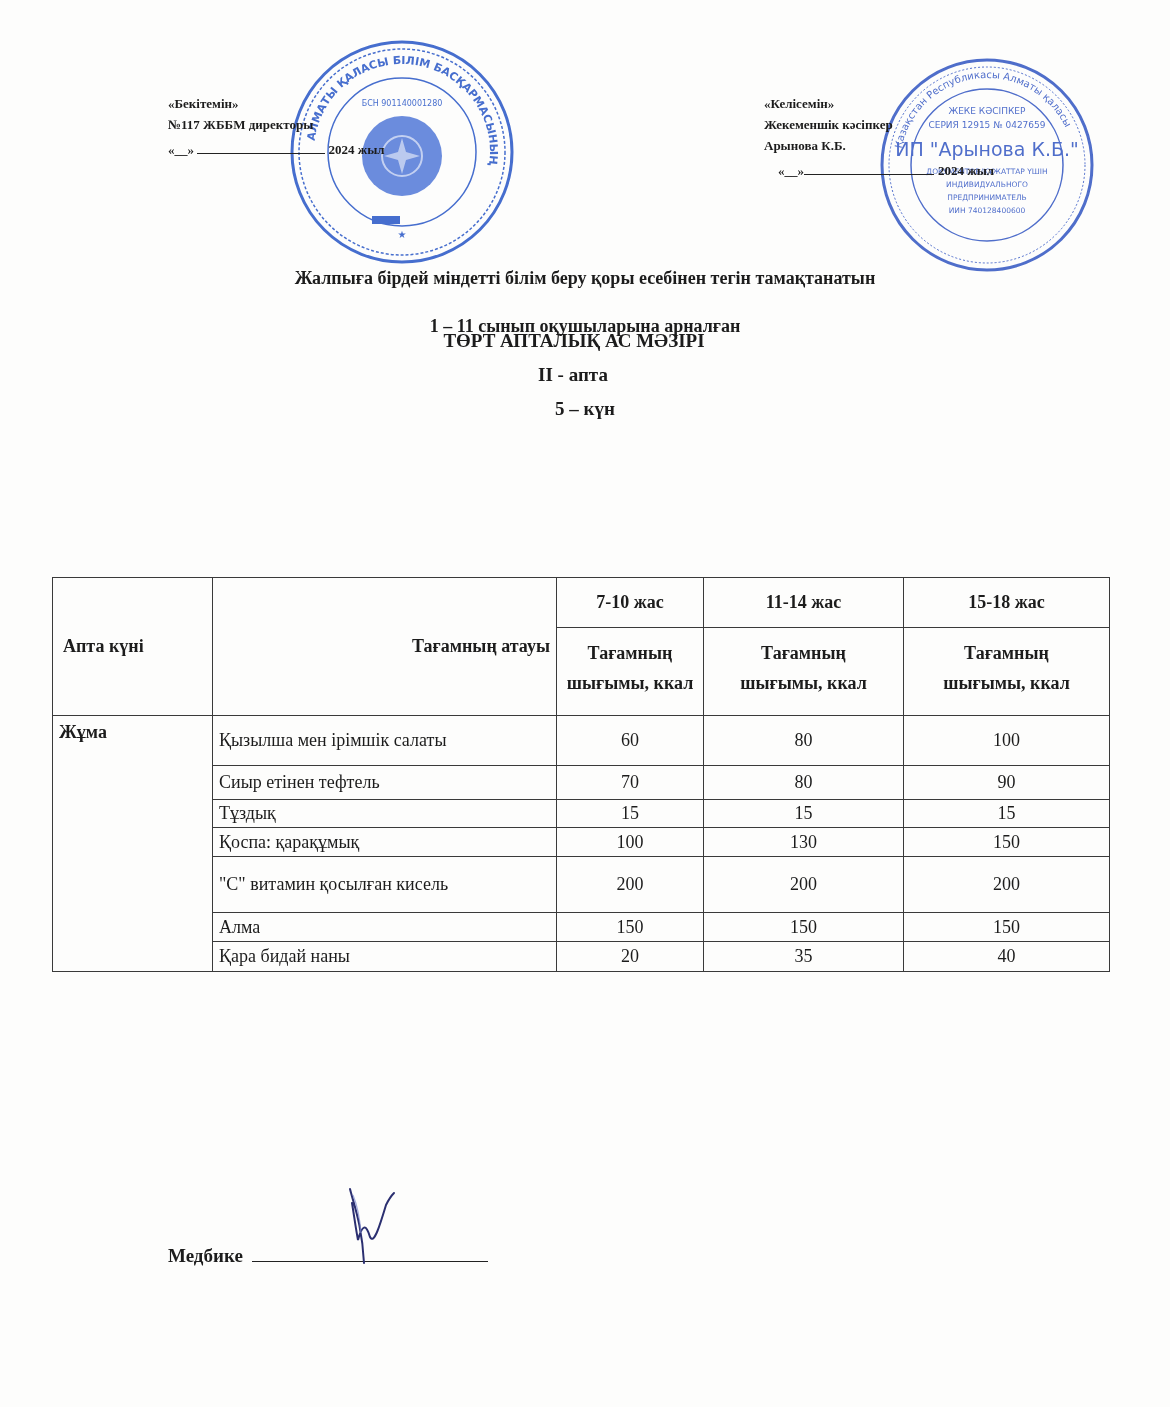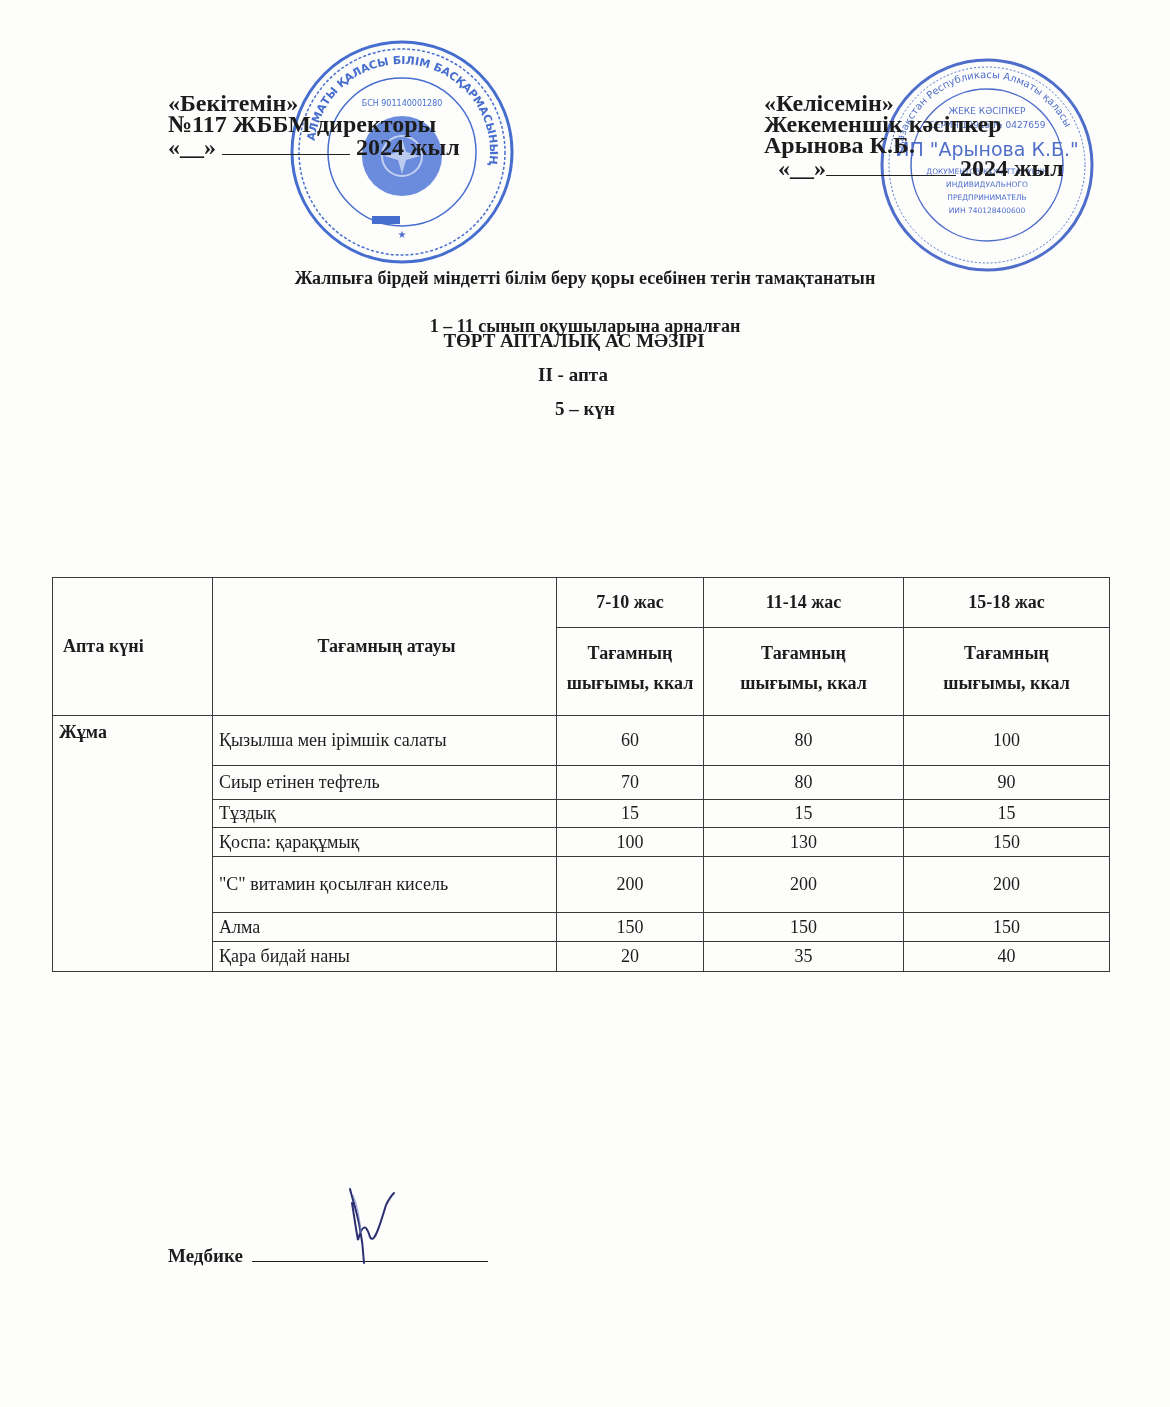--- a/index.html
+++ b/index.html
@@ -3,21 +3,21 @@
 <meta charset="utf-8">
 <style>
   html, body { margin: 0; padding: 0; }
   body {
     width: 1170px; height: 1407px; position: relative; overflow: hidden;
     background: #fdfdfc;
     font-family: "Liberation Serif", serif;
     color: #1c1c1c;
   }
   .abs { position: absolute; }
-  .approval { font-weight: bold; font-size: 24px; line-height: 21px; }
+  .approval { font-weight: bold; font-size: 13px; line-height: 21px; }
   .approval .line { white-space: nowrap; }
   .uline { display: inline-block; border-bottom: 1.5px solid #222; height: 16px; vertical-align: baseline; }
   .stamp { position: absolute; border-radius: 50%; opacity: 0.82; }
   .title { position: absolute; left: 0; width: 1270px; text-align: center; font-weight: bold; font-size: 18px; }
   .title2 { font-size: 19px; }
   table.menu {
     position: absolute; left: 52px; top: 577px; width: 1057px;
     border-collapse: collapse; font-size: 18px; table-layout: fixed;
   }
   table.menu td, table.menu th {
@@ -96,21 +96,21 @@
   <colgroup>
     <col style="width:160px">
       <col style="width:344px">
       <col style="width:147px">
       <col style="width:200px">
       <col style="width:206px">
   </colgroup>
   <tbody>
       <tr style="height:50px;">
     <th rowspan="2" class="hdr-left" style="text-align:left;">Апта күні</th>
-    <th rowspan="2" class="hdr-left" style="text-align:center;">Тағамның атауы</th>
+    <th rowspan="2" class="hdr-left" style="text-align:right;">Тағамның атауы</th>
     <th class="center">7-10 жас</th>
     <th class="center">11-14 жас</th>
     <th class="center">15-18 жас</th>
   </tr>
   <tr style="height:88px;">
     <th class="center" style="line-height:30px;vertical-align:top;padding-top:10px;"><span>Тағамның</span><br><span>шығымы, ккал</span></th>
     <th class="center" style="line-height:30px;vertical-align:top;padding-top:10px;"><span>Тағамның</span><br><span>шығымы, ккал</span></th>
     <th class="center" style="line-height:30px;vertical-align:top;padding-top:10px;"><span>Тағамның</span><br><span>шығымы, ккал</span></th>
   </tr>
   <tr style="height:50px;margin-top:24px;">

